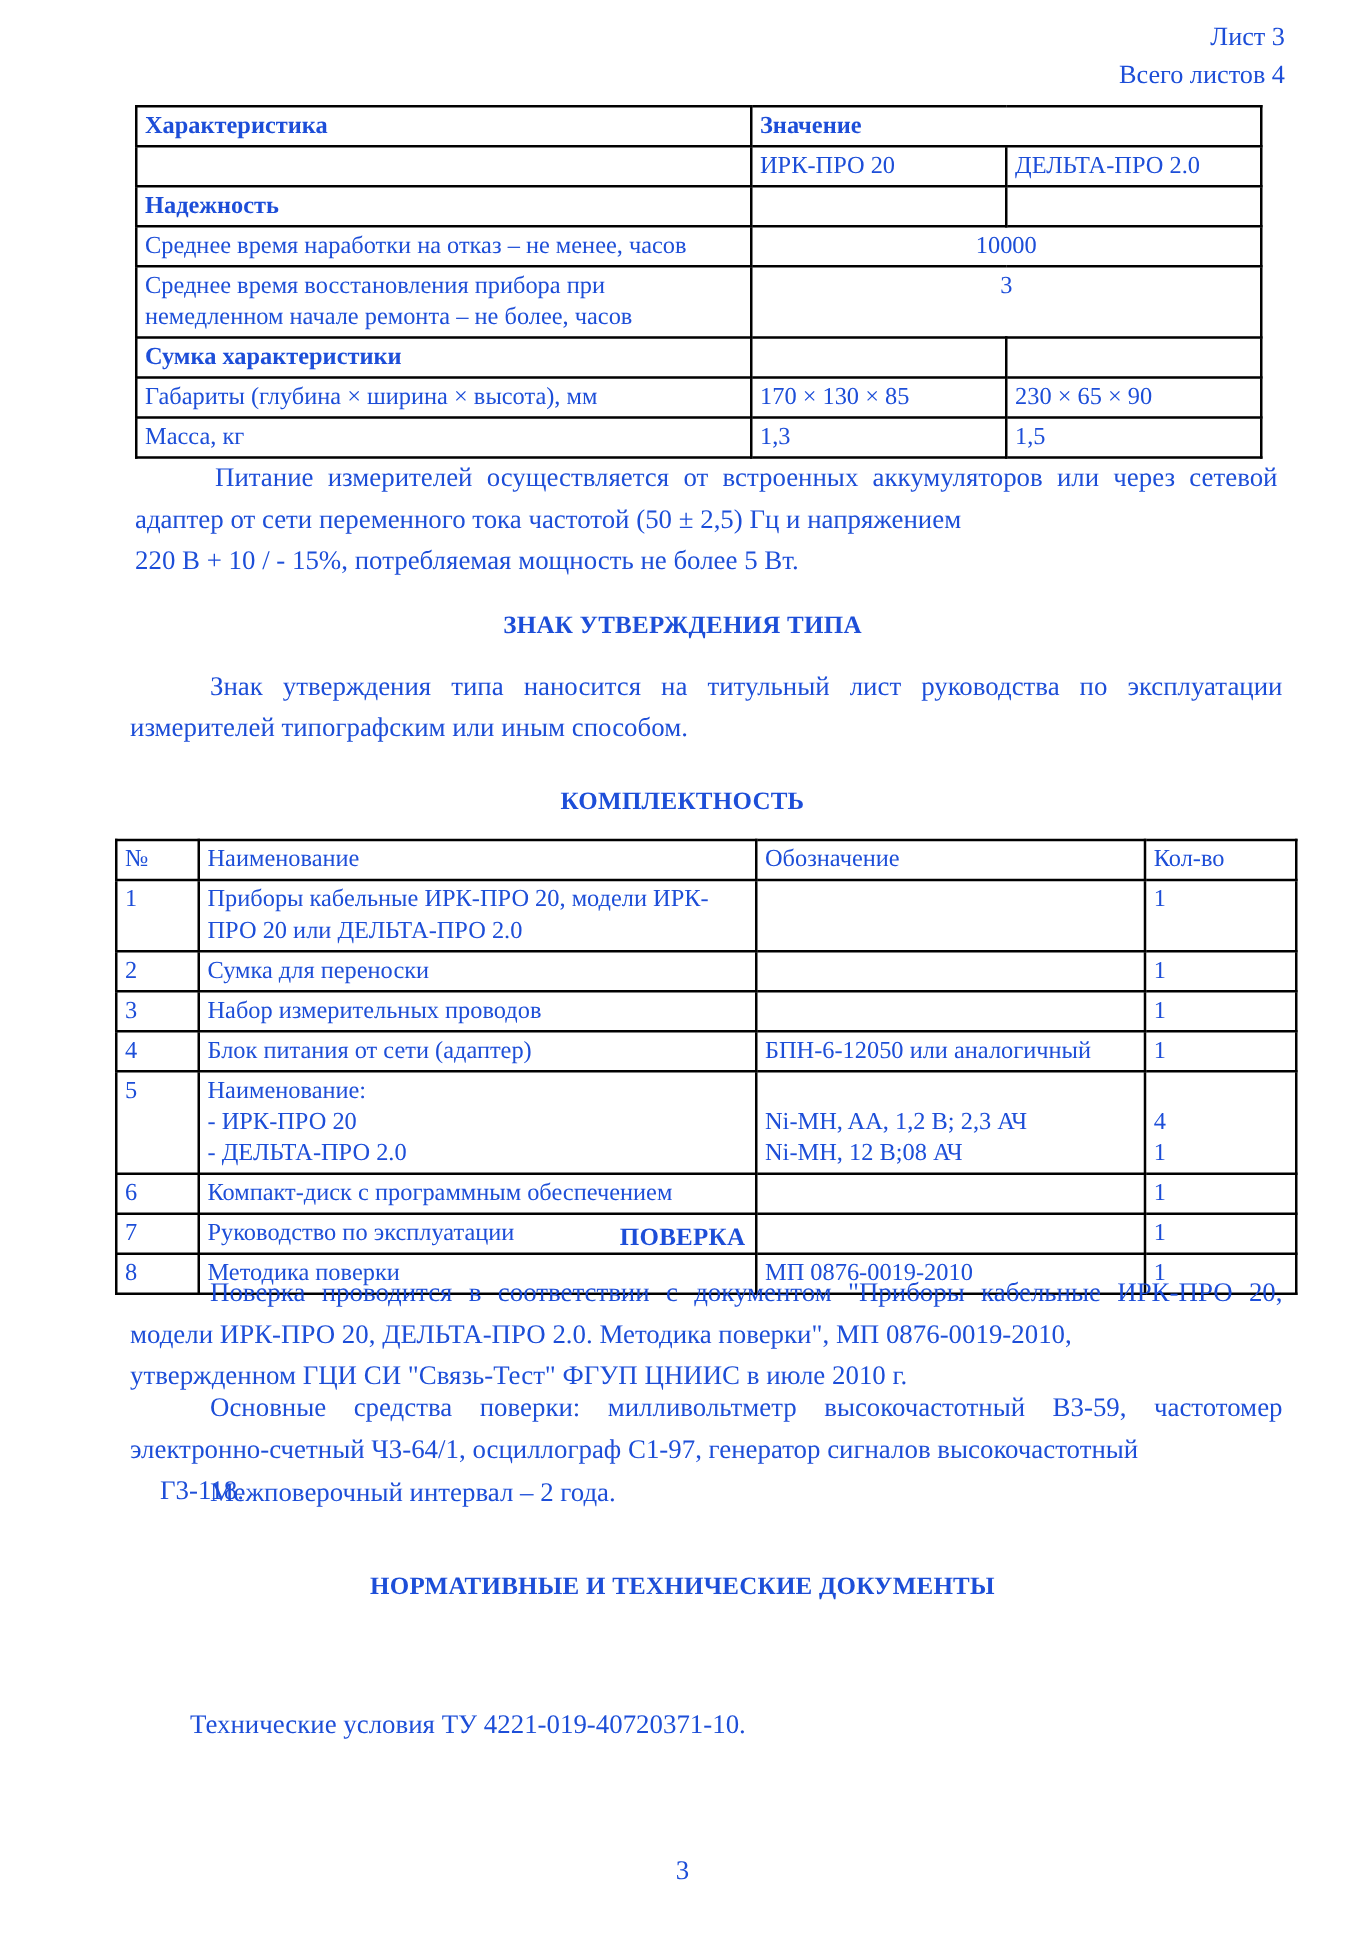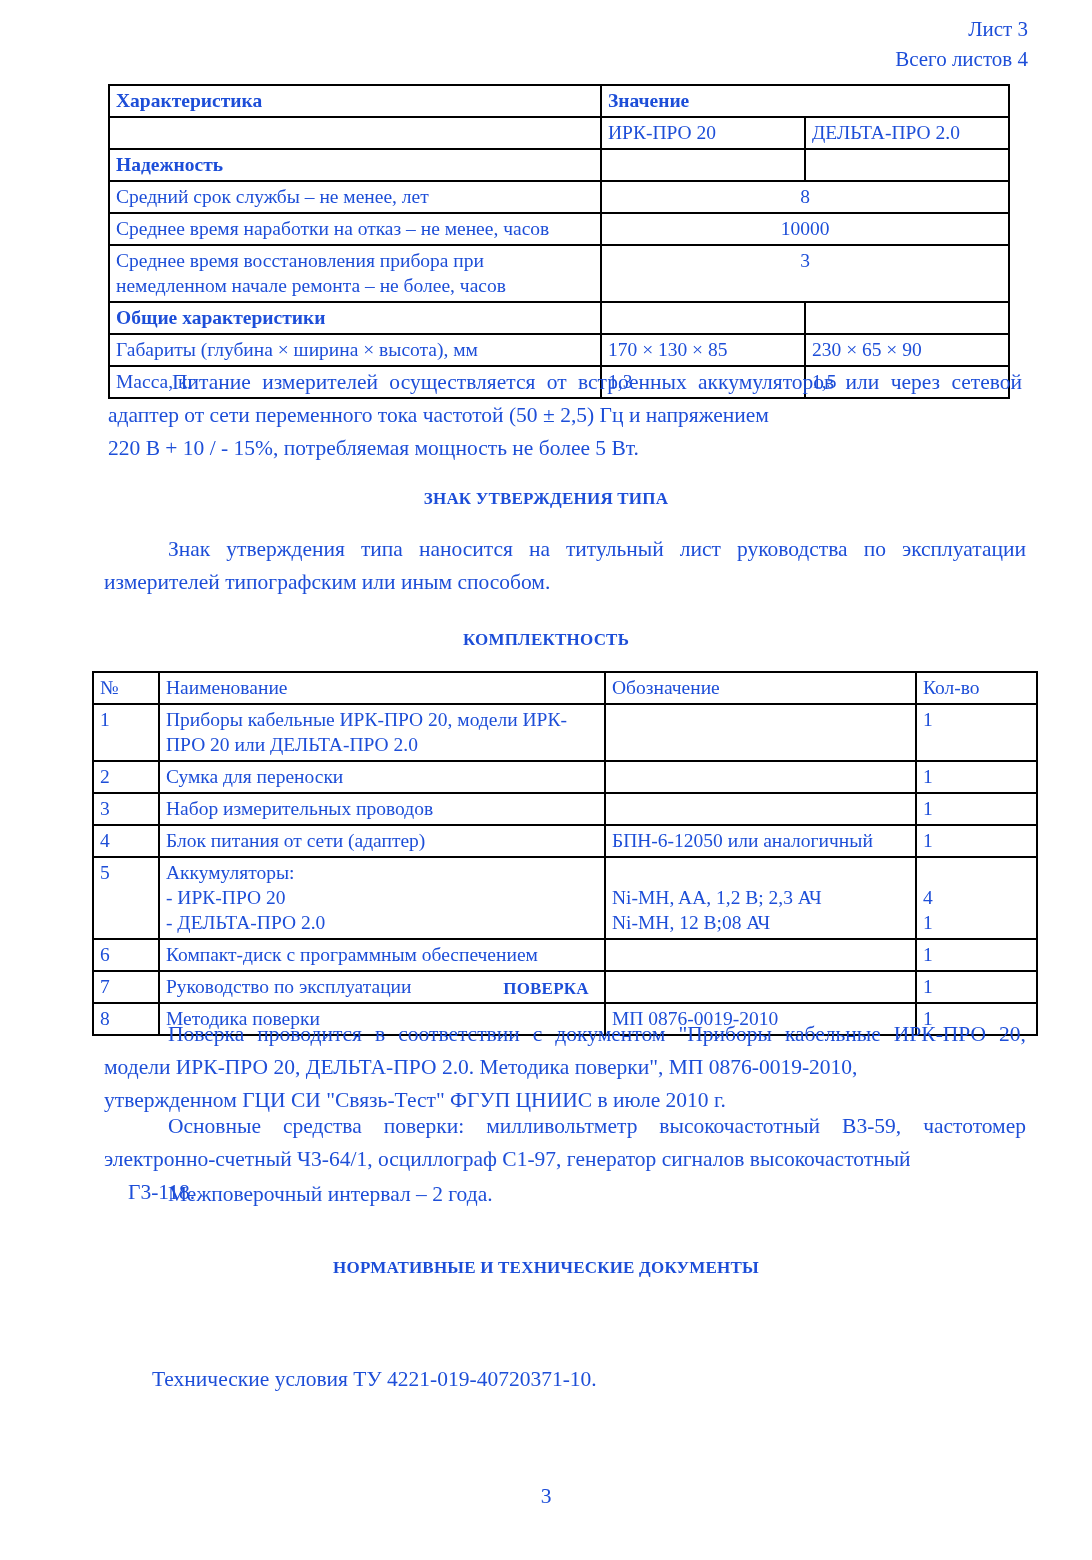--- a/index.html
+++ b/index.html
@@ -35,21 +35,21 @@
     text-align: justify;
     text-indent: 64px;
     hyphens: none;
   }
   .para .lastline { text-align: left; }
 
   .section-title {
     position: absolute;
     width: 100%;
     text-align: center;
-    font-size: 17px;
+    font-size: 20px;
     font-weight: bold;
     letter-spacing: 0.2px;
   }
 
   
   table.doc-table {
     position: absolute;
     border-collapse: collapse;
     font-size: 19.5px;
     line-height: 25px;
@@ -111,37 +111,33 @@
         <td class="nowrapcell">ИРК-ПРО 20</td>
         <td class="nowrapcell">ДЕЛЬТА-ПРО 2.0</td>
       </tr>
 
       <tr>
         <td class="b">Надежность</td>
         <td>&nbsp;</td>
         <td>&nbsp;</td>
       </tr>
 
-      <tr>
-        <td>Средний срок службы – не менее, лет</td>
-        <td class="c" colspan="2">8</td>
-      </tr>
 
       <tr>
         <td>Среднее время наработки на отказ – не менее, часов</td>
         <td class="c" colspan="2">10000</td>
       </tr>
 
       <tr>
         <td>Среднее время восстановления прибора при немедленном начале ремонта – не более, часов</td>
         <td class="c" colspan="2">3</td>
       </tr>
 
       <tr>
-        <td class="b">Общие характеристики</td>
+        <td class="b">Сумка характеристики</td>
         <td>&nbsp;</td>
         <td>&nbsp;</td>
       </tr>
 
       <tr>
         <td>Габариты (глубина × ширина × высота), мм</td>
         <td class="nowrapcell">170 × 130 × 85</td>
         <td class="nowrapcell">230 × 65 × 90</td>
       </tr>
 
@@ -203,21 +199,21 @@
       <tr>
         <td>4</td>
         <td>Блок питания от сети (адаптер)</td>
         <td class="nowrapcell">БПН-6-12050 или аналогичный</td>
         <td>1</td>
       </tr>
 
       <tr>
         <td>5</td>
         <td>
-          <div>Аккумуляторы:</div>
+          <div>Наименование:</div>
           <div>- ИРК-ПРО 20</div>
           <div>- ДЕЛЬТА-ПРО 2.0</div>
         </td>
         <td>
           <div>&nbsp;</div>
           <div class="nowrapcell">Ni-MH, AA, 1,2 В; 2,3 АЧ</div>
           <div class="nowrapcell">Ni-MH, 12 В;08 АЧ</div>
         </td>
         <td>
           <div>&nbsp;</div>

